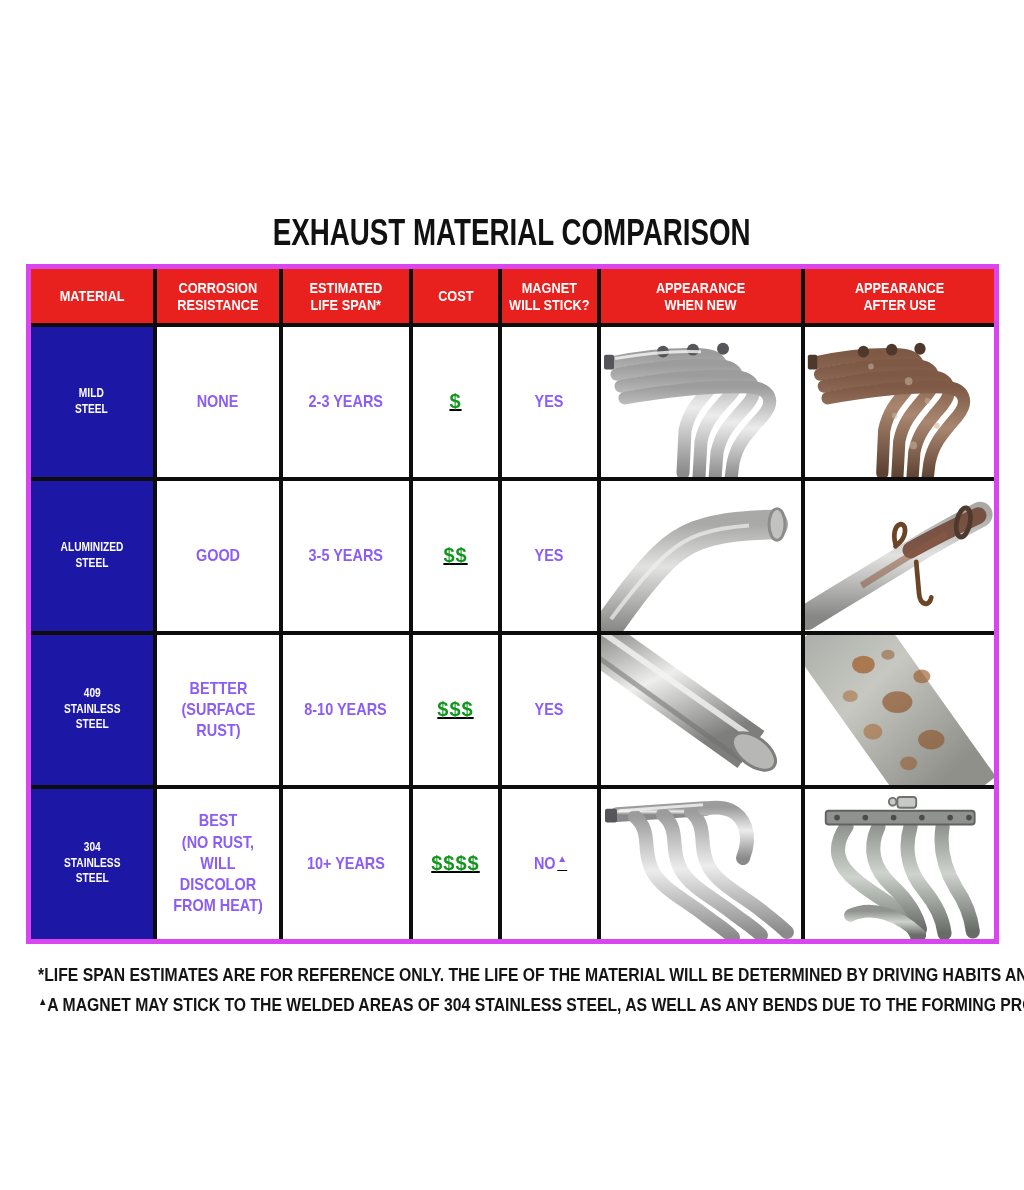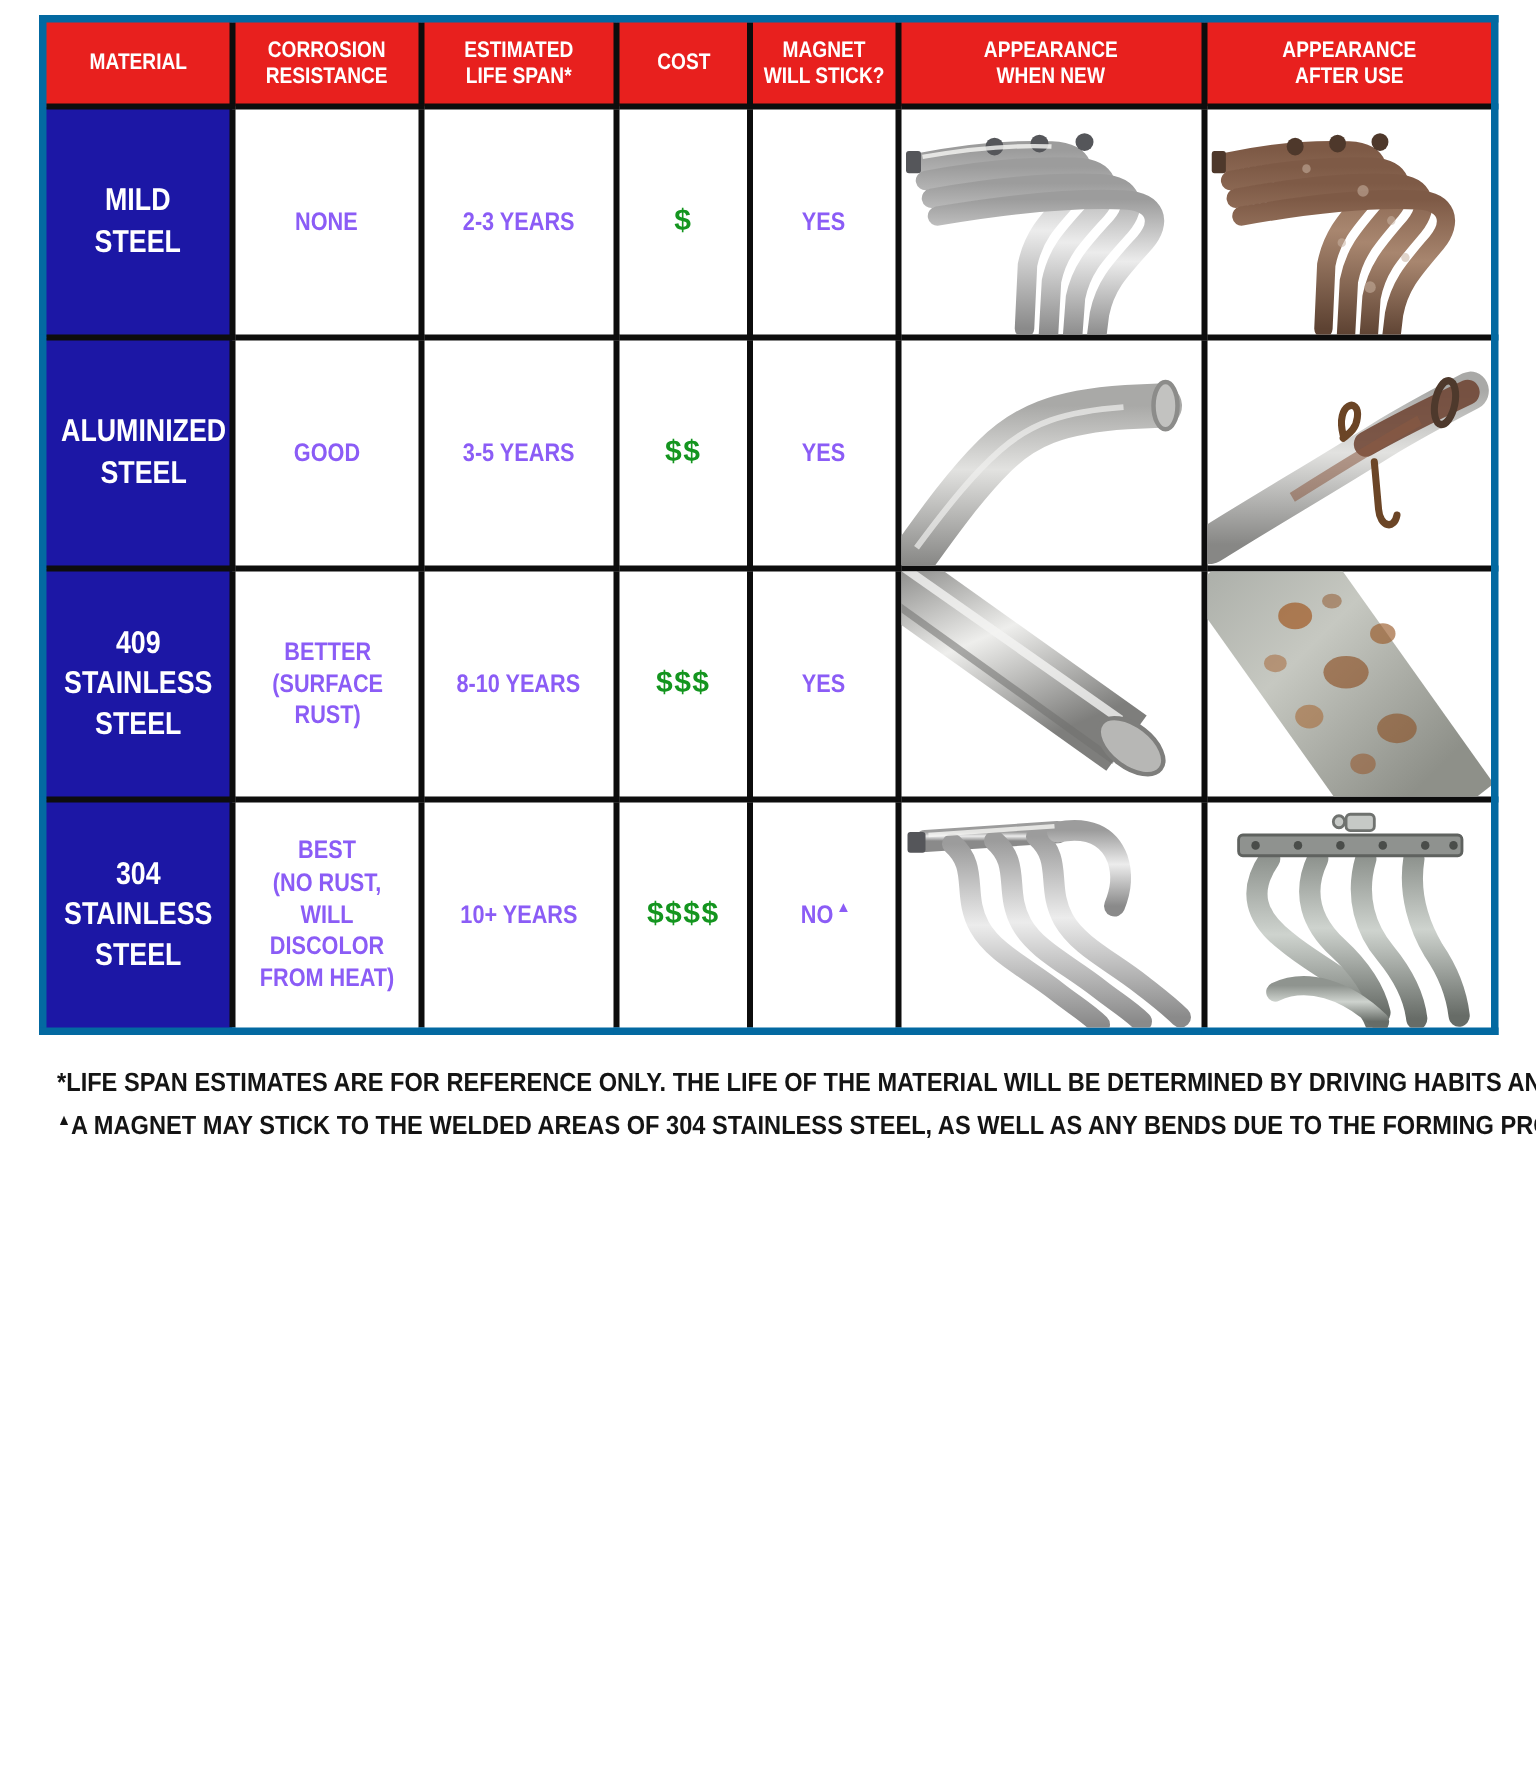--- a/index.html
+++ b/index.html
@@ -16,33 +16,34 @@
   .sqz-l { display:inline-block; transform:scaleX(.9); transform-origin:0 50%; white-space:nowrap; }
 
   .title {
     padding-top:212px; text-align:center;
     font-size:37px; font-weight:700; color:#111; letter-spacing:0;
   }
   .title .sqz { transform:scaleX(.75); }
 
   table.cmp {
     width:968px; margin:10px auto 18px; border-collapse:collapse; table-layout:fixed;
-    border:5px solid #0369a1;
+    border:5px solid #d946ef;
+    text-decoration:underline;
   }
   table.cmp td, table.cmp th { border:4px solid #0d0d0d; text-align:center; vertical-align:middle; padding:0; }
 
   tr.hdr { height:58px; }
   tr.hdr th {
     background:#e8201e; color:#ffffff;
     font-size:15px; font-weight:700; line-height:1.15;
   }
   tr.datarow { height:154px; }
   td.mat {
     background:#1c17a5; color:#ffffff;
-    font-size:21px; font-weight:700; line-height:1.3;
+    font-size:12px; font-weight:700; line-height:1.3;
   }
   td.txt { background:#fff; color:#8b5cf6; font-size:17px; font-weight:700; line-height:1.25; }
   td.cost { background:#fff; color:#14951f; font-size:20px; font-weight:700; letter-spacing:1px; }
   td.photo { background:#fff; padding:0; }
   td.photo .ph { width:100%; height:150px; display:block; }
   td.photo svg { width:100%; height:100%; display:block; }
   sup.mk { font-size:10px; vertical-align:7px; }
 
   .foot { width:990px; margin:9px 0 0 38px; }
   .fline { font-size:17.5px; font-weight:700; color:#141414; line-height:26px; white-space:nowrap; }
@@ -99,20 +100,21 @@
       <circle cx="62" cy="25" r="6" fill="currentColor" stroke="none"></circle>
       <circle cx="92" cy="23" r="6" fill="currentColor" stroke="none"></circle>
       <circle cx="122" cy="22" r="6" fill="currentColor" stroke="none"></circle>
       <rect x="3" y="28" width="10" height="15" rx="2" fill="currentColor" stroke="none"></rect>
     </g>
   </defs>
 </svg>
 
 <div class="page">
 
+  <div class="title"><span class="sqz">EXHAUST MATERIAL COMPARISON</span></div>
 
   <table class="cmp">
     <colgroup>
       <col style="width:127px">
         <col style="width:126px">
         <col style="width:130px">
       <col style="width:89px">
         <col style="width:99px">
         <col style="width:204px">
         <col style="width:193px">

